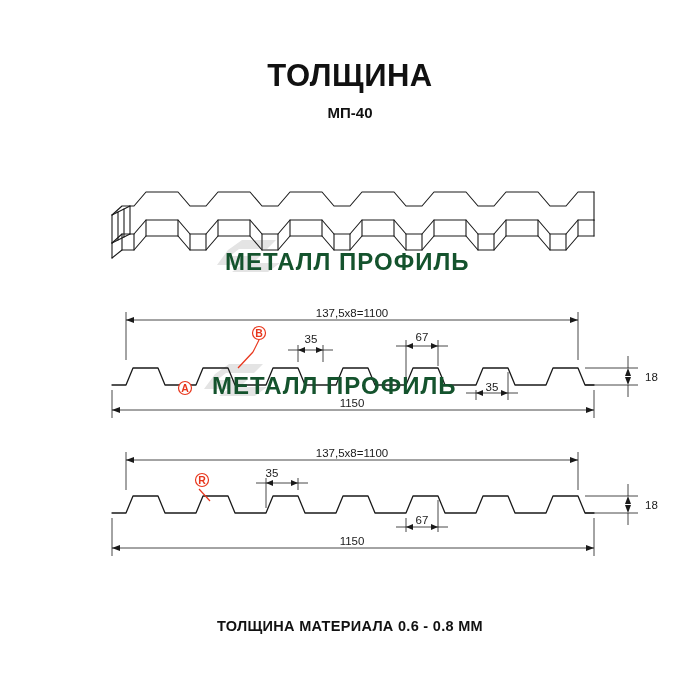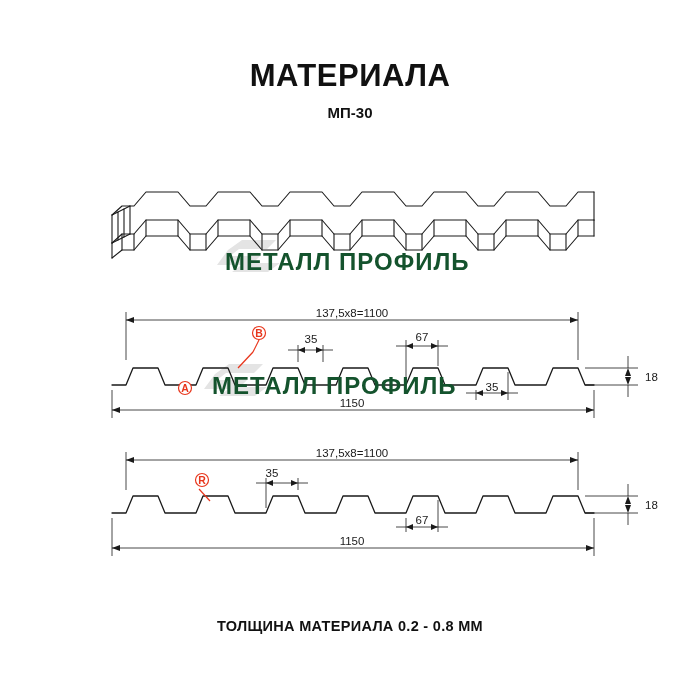--- a/index.html
+++ b/index.html
@@ -68,22 +68,22 @@
     user-select: none;
   }
   .wm-1 { left: 225px; top: 248px; font-size: 24px; }
   .wm-2 { left: 212px; top: 372px; font-size: 24px; }
 </style>
 </head>
 <body>
 
 <div class="page">
 
-  <div class="title">МАТЕРИАЛА</div>
-  <div class="subtitle">МП-30</div>
+  <div class="title">ТОЛЩИНА</div>
+  <div class="subtitle">МП-40</div>
 
   <svg class="svg-layer" width="700" height="700" viewBox="0 0 700 700">
 
     <g fill="#e6e6e6">
       <path d="M228 250 l14 -10 h34 l-9 9 h-28 l-9 7 h30 l-9 9 h-34 z" fill="#e4e4e4"></path>
       <path d="M232 272 l12 -9 h36 l-12 9 z" fill="#e4e4e4"></path>
     </g>
     <g fill="#e6e6e6">
       <path d="M215 374 l14 -10 h34 l-9 9 h-28 l-9 7 h30 l-9 9 h-34 z" fill="#e4e4e4"></path>
       <path d="M219 396 l12 -9 h36 l-12 9 z" fill="#e4e4e4"></path>
@@ -246,14 +246,14 @@
     <text x="352" y="457" text-anchor="middle" font-family="Liberation Sans, sans-serif" font-size="11.5" fill="#1a1a1a">137,5х8=1100</text>
     <text x="352" y="545" text-anchor="middle" font-family="Liberation Sans, sans-serif" font-size="11.5" fill="#1a1a1a">1150</text>
     <text x="645" y="509" text-anchor="start" font-family="Liberation Sans, sans-serif" font-size="11.5" fill="#1a1a1a">18</text>
     <text x="272" y="477" text-anchor="middle" font-family="Liberation Sans, sans-serif" font-size="11.5" fill="#1a1a1a">35</text>
     <text x="422" y="524" text-anchor="middle" font-family="Liberation Sans, sans-serif" font-size="11.5" fill="#1a1a1a">67</text>
   </svg>
 
   <div class="wm wm-1">МЕТАЛЛ ПРОФИЛЬ</div>
   <div class="wm wm-2">МЕТАЛЛ ПРОФИЛЬ</div>
 
-  <div class="footnote">ТОЛЩИНА МАТЕРИАЛА 0.2 - 0.8 ММ</div>
+  <div class="footnote">ТОЛЩИНА МАТЕРИАЛА 0.6 - 0.8 ММ</div>
 </div>
 
 </body></html>

